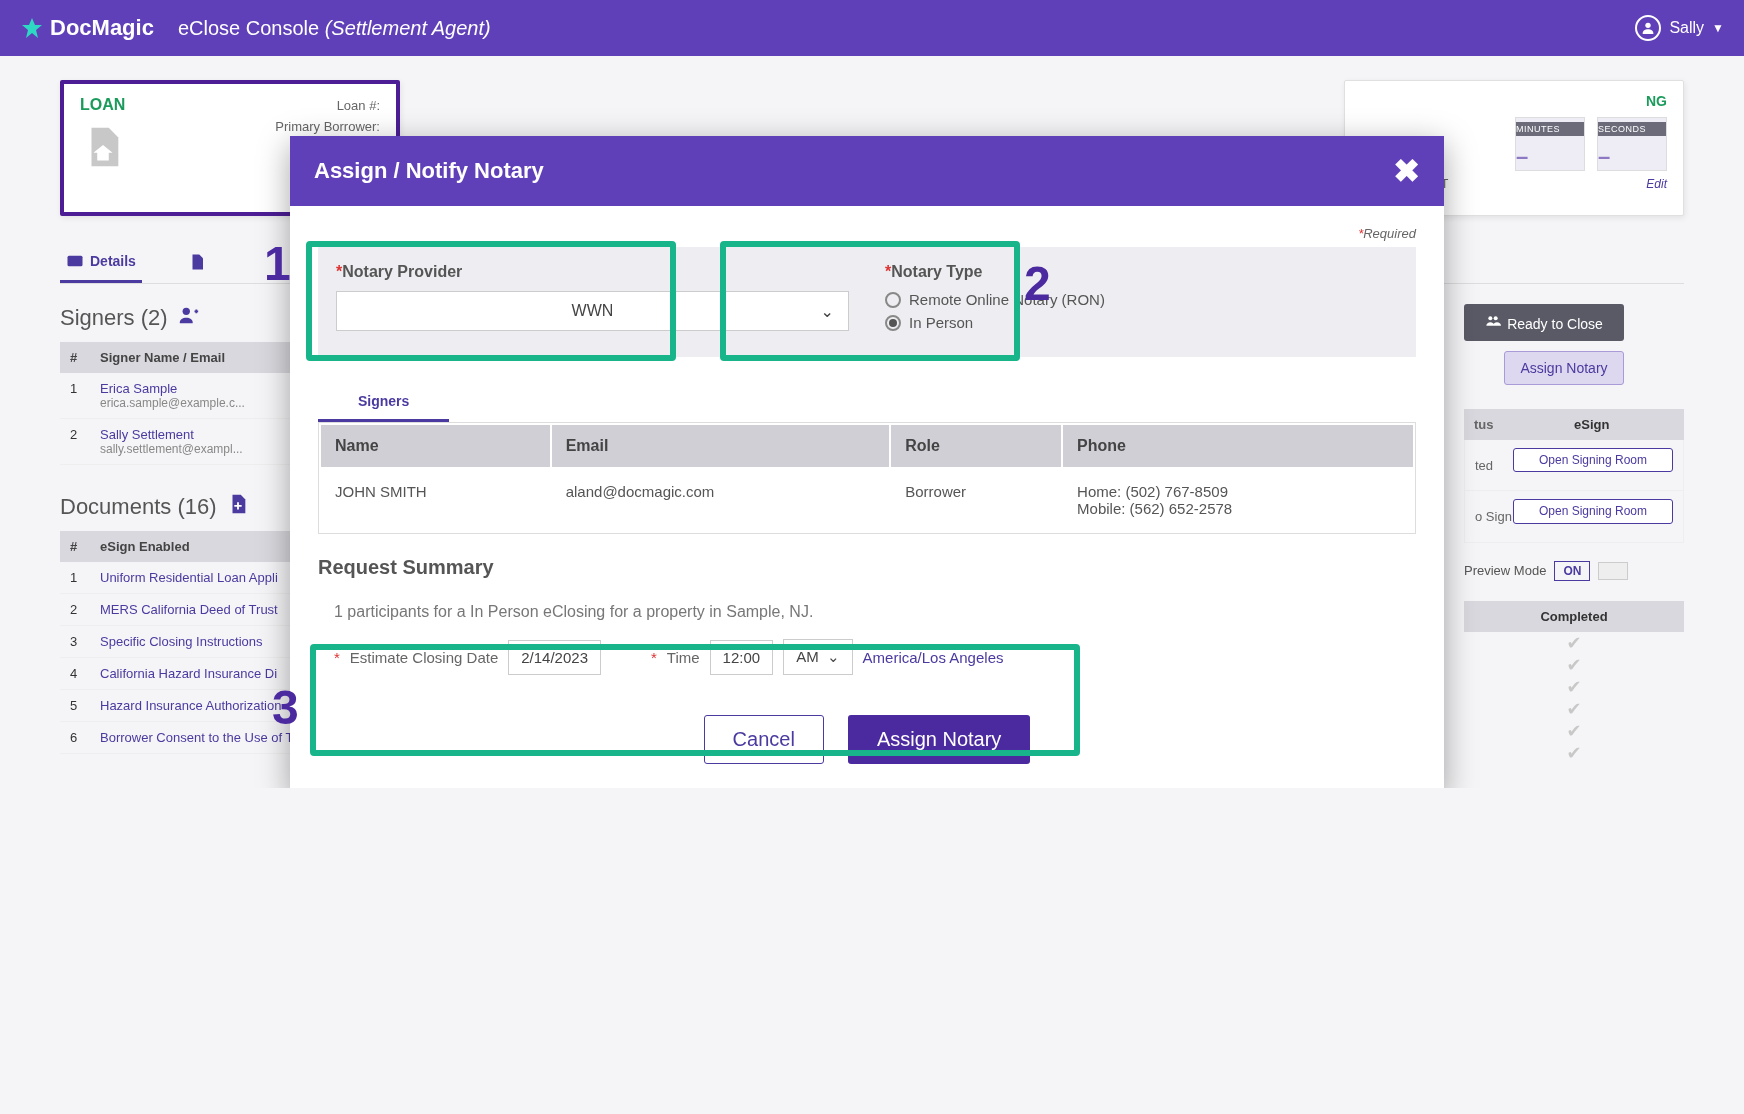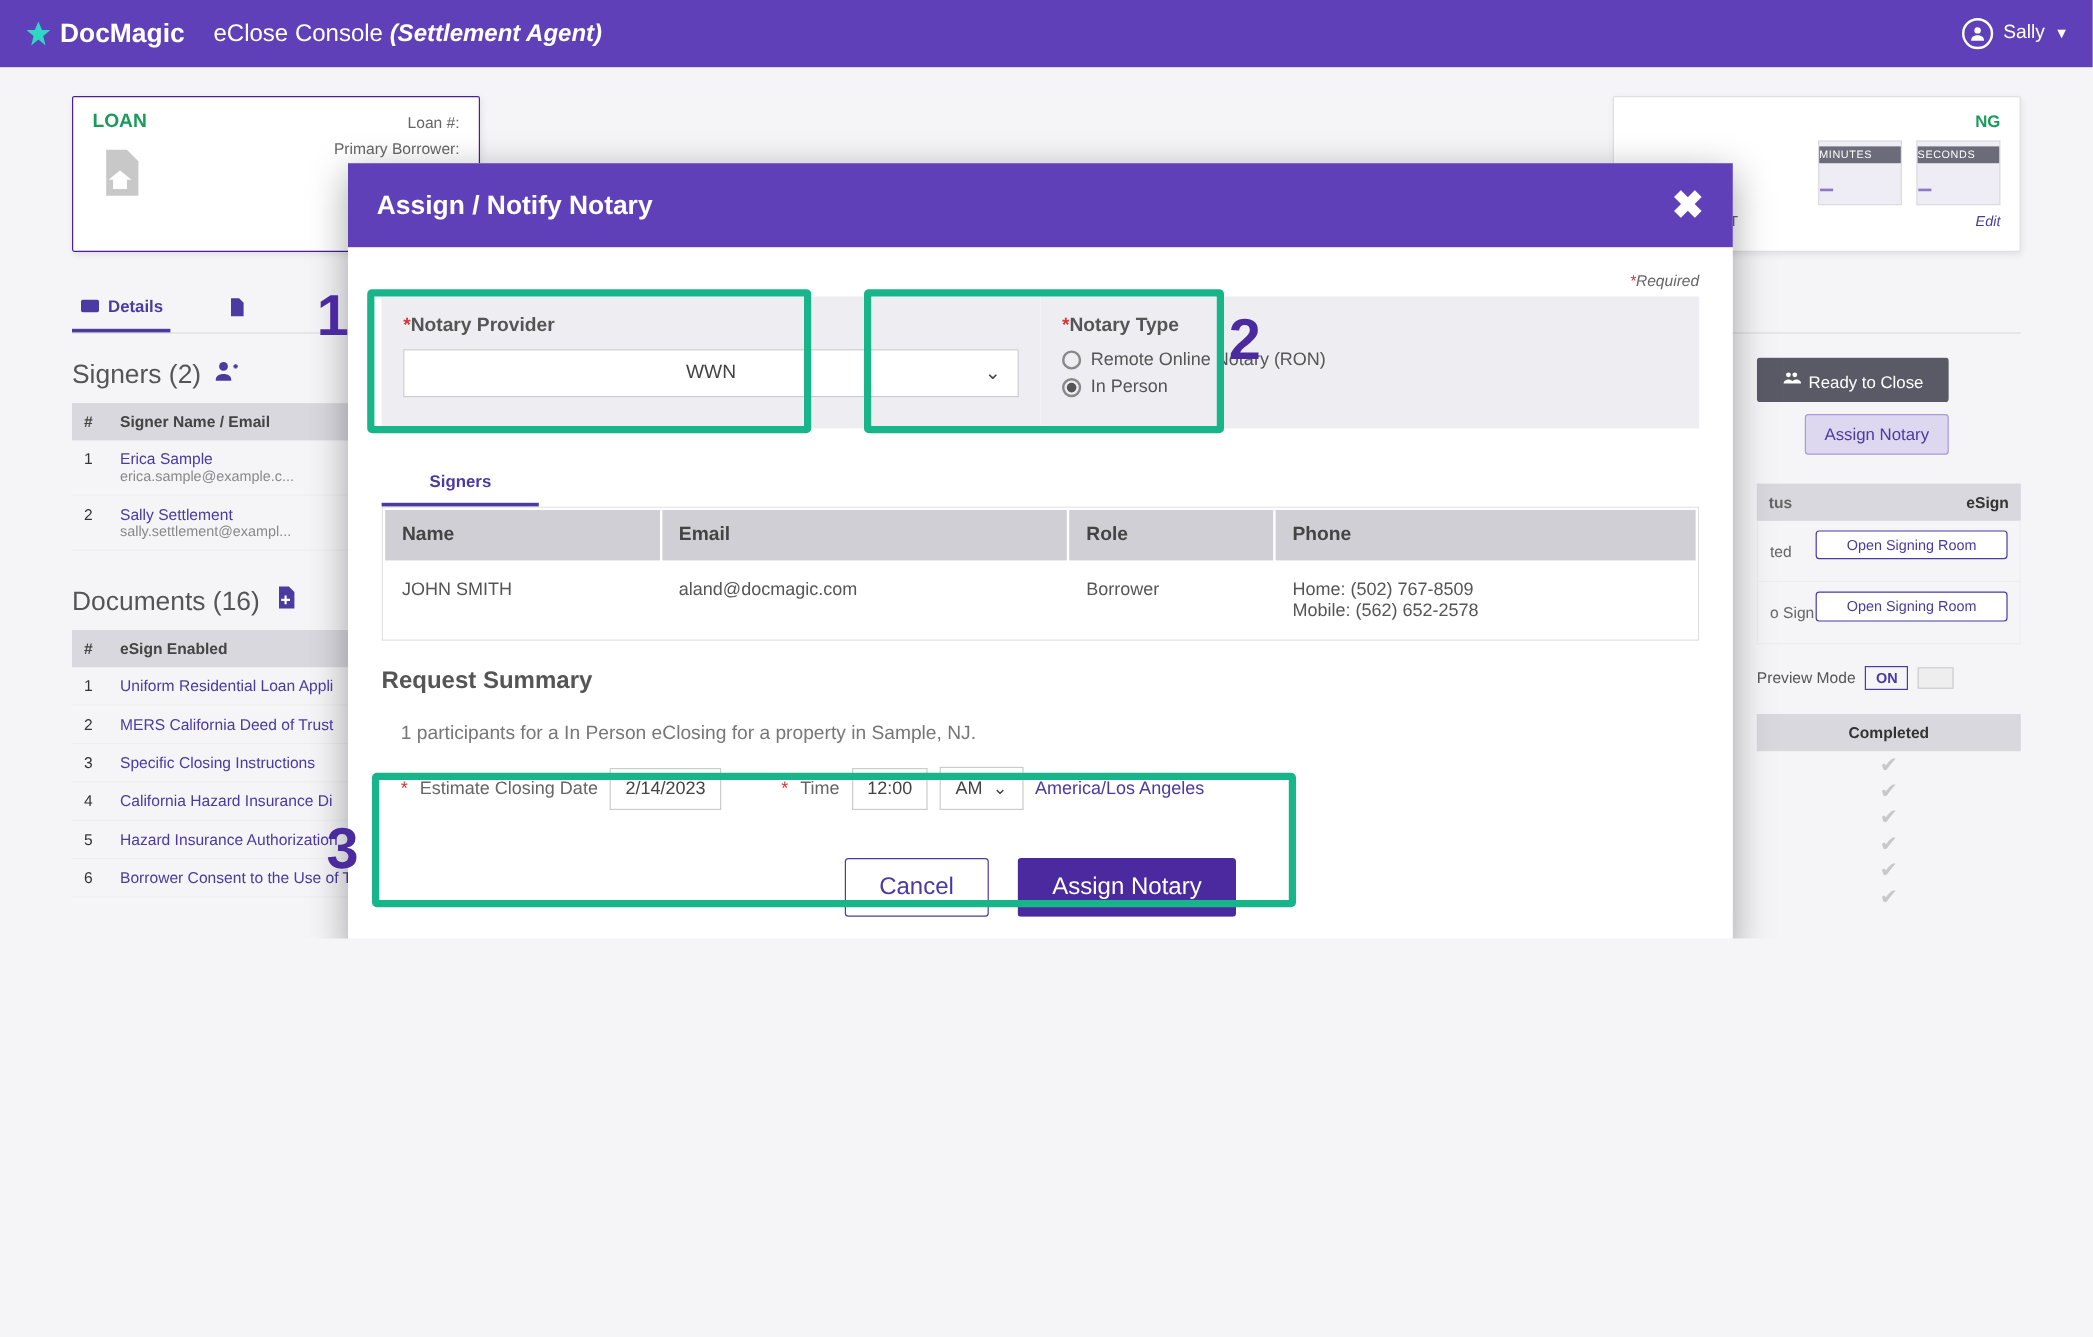--- a/index.html
+++ b/index.html
@@ -3,32 +3,32 @@
 <meta charset="utf-8">
 <style>
 * { box-sizing: border-box; margin: 0; padding: 0; }
 body { font-family: Arial, Helvetica, sans-serif; background: #f5f5f7; font-size: 14px; color: #333; }
 
 
 .topbar { background: #6040b8; color: #fff; height: 56px; display: flex; align-items: center; padding: 0 20px; }
 .logo { display: flex; align-items: center; gap: 6px; font-size: 22px; font-weight: 600; }
 .logo-star { width: 24px; height: 24px; }
 .app-title { margin-left: 24px; font-size: 20px; font-weight: 400; }
-.app-title .italic { font-style: italic; font-weight: bold; }
+.app-title .italic { font-style: italic; }
 .topbar-spacer { flex: 1; }
 .user-chip { display: flex; align-items: center; gap: 8px; font-size: 16px; }
 .avatar { width: 26px; height: 26px; border: 2px solid #fff; border-radius: 50%; display: flex; align-items: center; justify-content: center; }
 .avatar svg { width: 16px; height: 16px; fill: #fff; }
 .chev-down { font-size: 12px; }
 
 .page { padding: 24px 60px; position: relative; }
 
 .cards-row { display: flex; gap: 20px; }
 
-.loan-card { background: #fff; border: 1px solid #4c1d95; border-radius: 2px; padding: 12px 16px; width: 340px; box-shadow: 1px 2px 6px rgba(0,0,0,0.08); }
+.loan-card { background: #fff; border: 4px solid #4c1d95; border-radius: 2px; padding: 12px 16px; width: 340px; box-shadow: 1px 2px 6px rgba(0,0,0,0.08); }
 .loan-title { color: #1a9b5b; font-weight: 700; font-size: 16px; margin-bottom: 4px; }
 .loan-labels { display: flex; }
 .loan-icon { font-size: 46px; color: #c8c8c8; margin-top: 10px; width: 60px; }
 .loan-fields { text-align: right; color: #666; font-size: 13px; line-height: 1.6; }
 
 .closing-card { background: #fff; border: 1px solid #e0e0e0; border-radius: 2px; padding: 12px 16px; width: 340px; margin-left: auto; box-shadow: 1px 2px 6px rgba(0,0,0,0.08); }
 .closing-title { color: #1a9b5b; font-weight: 700; font-size: 14px; text-align: right; }
 .time-tiles { display: flex; gap: 12px; margin-top: 8px; justify-content: flex-end; }
 .tile { background: #eeecf4; border: 1px solid #ddd; width: 70px; text-align: left; padding: 4px 0 0; }
 .tile-label { background: #6b6b7a; color: #fff; font-size: 9px; padding: 2px 0; letter-spacing: 0.5px; }
@@ -309,21 +309,21 @@
               <circle cx="8" cy="8" r="3"></circle>
               <circle cx="16" cy="8" r="3"></circle>
               <path d="M2 19c0-3 3-5 6-5s6 2 6 5M12 19c0-3 3-5 6-5s6 2 6 5"></path>
             </svg></span>
         <span>Ready to Close</span>
       </div>
       <div class="btn btn-light" style="width:120px;margin-left:40px">Assign Notary</div>
 
       <div class="status-hdr">
         <div class="status-col1">tus</div>
-        <div class="status-col2" style="text-align:right">eSign</div>
+        <div class="status-col2" style="text-align:left">eSign</div>
       </div>
       <div class="status-row">
         <div class="status-col1">ted</div>
         <div class="status-col2"><div class="btn btn-outline">Open Signing Room</div></div>
       </div>
       <div class="status-row">
         <div class="status-col1">o Sign</div>
         <div class="status-col2"><div class="btn btn-outline">Open Signing Room</div></div>
       </div>
 

